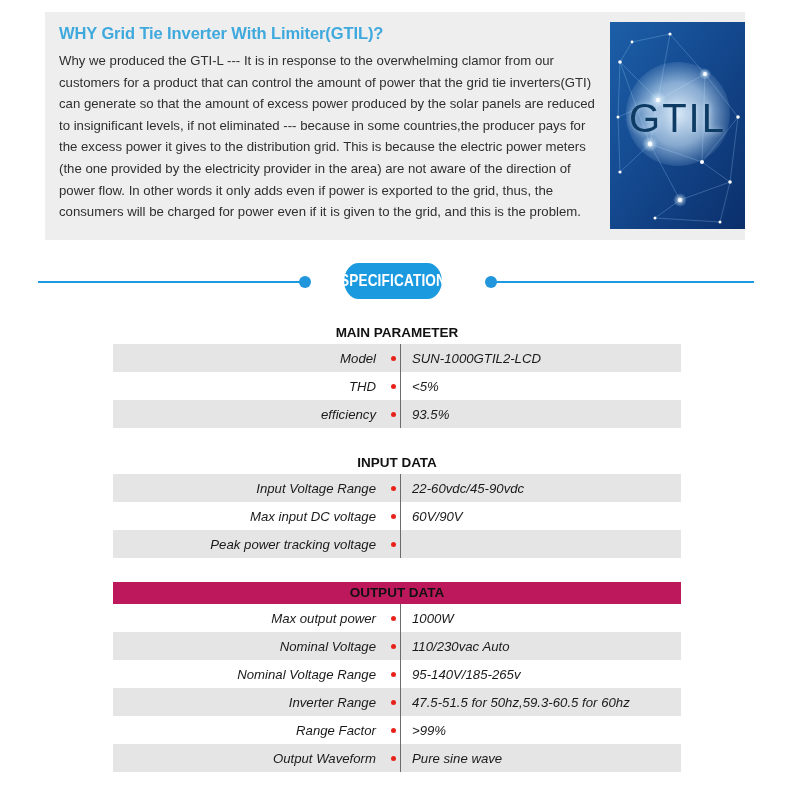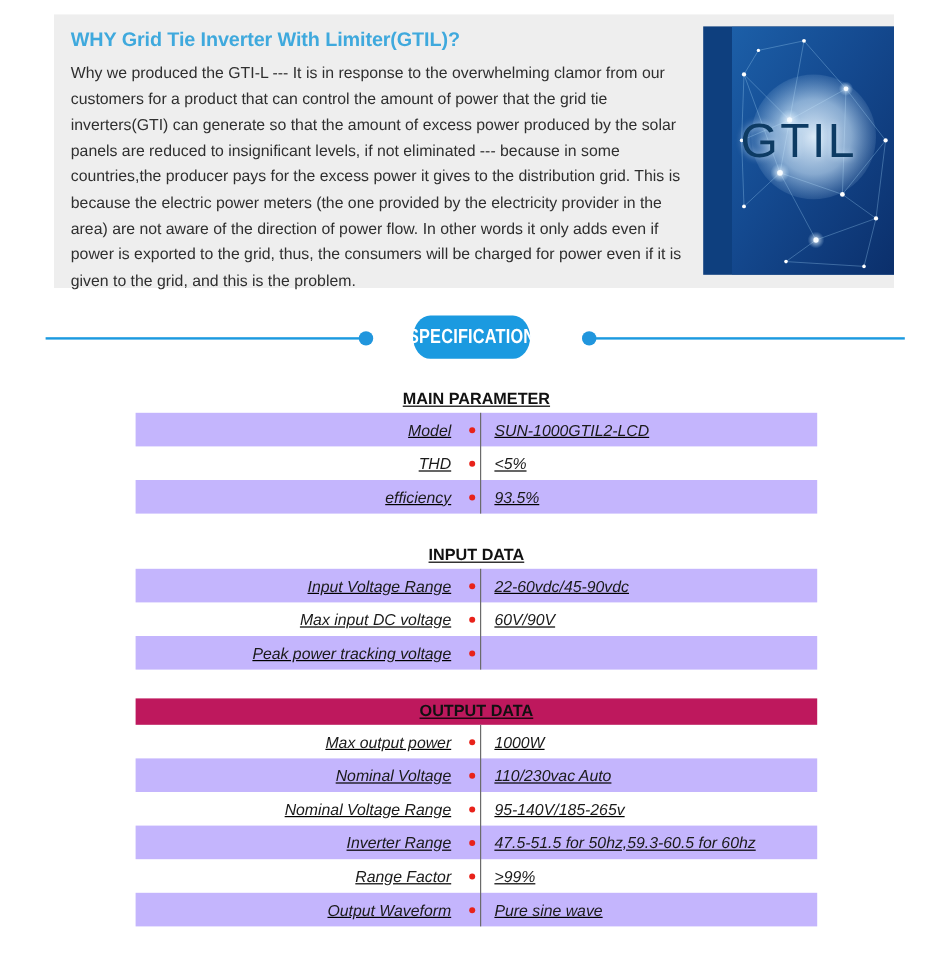--- a/index.html
+++ b/index.html
@@ -54,21 +54,20 @@
     align-items: flex-start;
     justify-content: flex-start;
     padding-top: 10px;
   }
   .product-image {
     position: relative;
     width: 135px;
     height: 207px;
     overflow: hidden;
     background: #0e3f7e;
-    padding-left: 24px;
   }
   .product-image .pi-svg { display: block; width: 135px; height: 207px; }
   .gtil-word {
     position: absolute;
     left: 0; right: 0;
     top: 74px;
     text-align: center;
     font-family: "Liberation Sans", sans-serif;
     font-size: 40px;
     letter-spacing: 2px;
@@ -122,21 +121,20 @@
     transform-origin: center center;
     white-space: nowrap;
   }
 
   
   .spec-area {
     position: absolute;
     left: 113px;
     top: 322px;
     width: 568px;
-    text-decoration: underline;
   }
   .spec-block { position: relative; }
   .spec-block + .spec-block { margin-top: 24px; }
 
   .block-title {
     font-size: 13.5px;
     font-weight: bold;
     color: #111111;
     text-align: center;
     line-height: 22px;
@@ -144,21 +142,21 @@
   }
   .block-title.banded { background: #be185d; }
 
   .rows { position: relative; }
   .row {
     display: flex;
     align-items: center;
     height: 28px;
     position: relative;
   }
-  .row.shaded { background: #c4b5fd; }
+  .row.shaded { background: #e5e5e5; }
 
   .row-label {
     width: 273px;
     text-align: right;
     padding-right: 10px;
     box-sizing: border-box;
     font-style: italic;
     font-size: 13.2px;
     color: #1a1a1a;
     white-space: nowrap;

